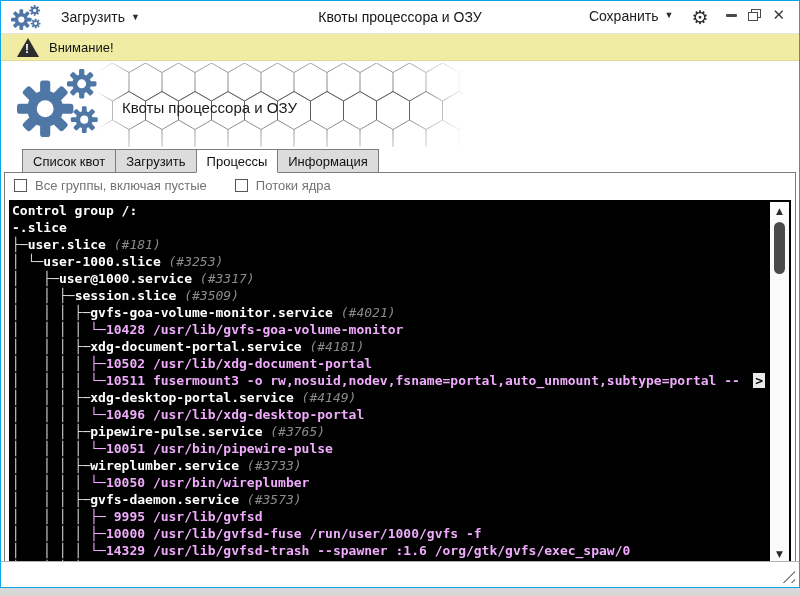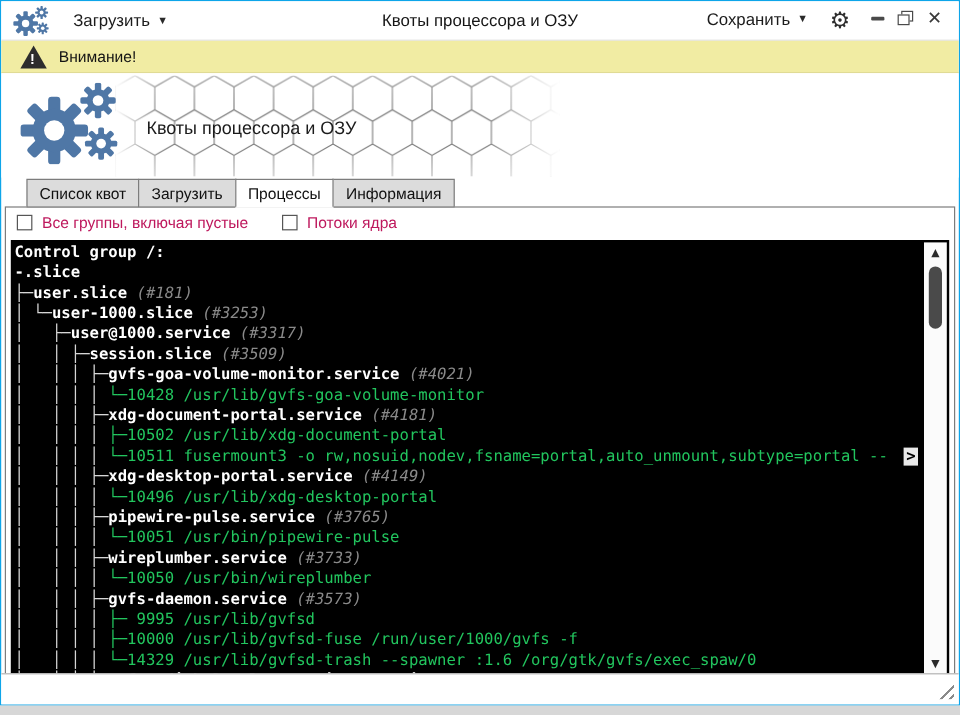--- a/index.html
+++ b/index.html
@@ -43,34 +43,34 @@
 
   
   .tabstrip{position:absolute;left:21px;top:148px;display:flex;z-index:3;}
   .tab{box-sizing:border-box;height:24px;padding:4px 10px 4px;font-size:13px;color:#111;
        background:#dcdcdc;border:1px solid #7c7c7c;margin-right:-1px;white-space:nowrap;}
   .tab.active{background:#fff;border-bottom-color:#fff;z-index:4;position:relative;}
 
   
   .panel{position:absolute;left:3px;right:3px;top:171px;height:397px;border:1px solid #7c7c7c;
          background:#fff;box-sizing:border-box;}
-  .filters{position:absolute;left:9px;top:5px;display:flex;gap:28px;font-size:13px;color:#be185d;}
+  .filters{position:absolute;left:9px;top:5px;display:flex;gap:28px;font-size:13px;color:#737373;}
   .filter{display:flex;align-items:center;gap:8px;}
   .cb{width:13px;height:13px;border:1px solid #565656;background:#fff;box-sizing:border-box;}
 
   
   .terminal{position:absolute;left:4px;right:4px;top:27px;bottom:4px;background:#000;overflow:hidden;}
   .term-out{position:absolute;inset:0;padding:2px 2px 0 3px;overflow:hidden;
             font-family:"DejaVu Sans Mono",monospace;font-size:13px;line-height:17px;border-radius:16px;}
   .tl{white-space:pre;position:relative;height:17px;}
   .tl-plain{color:#ffffff;font-weight:bold;}
   .tl-prefix{color:#d6d6d6;}
   .tl-name{color:#ffffff;font-weight:bold;text-align:center;}
   .tl-id{color:#8a8a8a;font-style:italic;}
-  .tl-dim{color:#22c55e;}
+  .tl-dim{color:#f0abfc;font-weight:bold;}
   .tl-marker{position:absolute;right:24px;top:1px;background:#e9e9e9;color:#000;
              font-weight:bold;padding:0 2px;line-height:15px;}
   .scrollbar{position:absolute;top:2px;bottom:2px;right:2px;width:19px;background:#fbfbfb;}
   .sb-btn{position:absolute;left:0;right:0;height:15px;display:flex;align-items:center;
           justify-content:center;font-size:9px;color:#2b2b2b;font-family:"DejaVu Sans",sans-serif;}
   .sb-up{top:1px;} .sb-down{bottom:1px;}
   .sb-thumb{position:absolute;left:4px;top:20px;width:11px;height:52px;background:#4a4a4a;border-radius:6px;}
 
   
   .statusbar{position:absolute;left:0;right:0;bottom:0;height:25px;background:#fff;border-top:1px solid #b2b2b2;}

